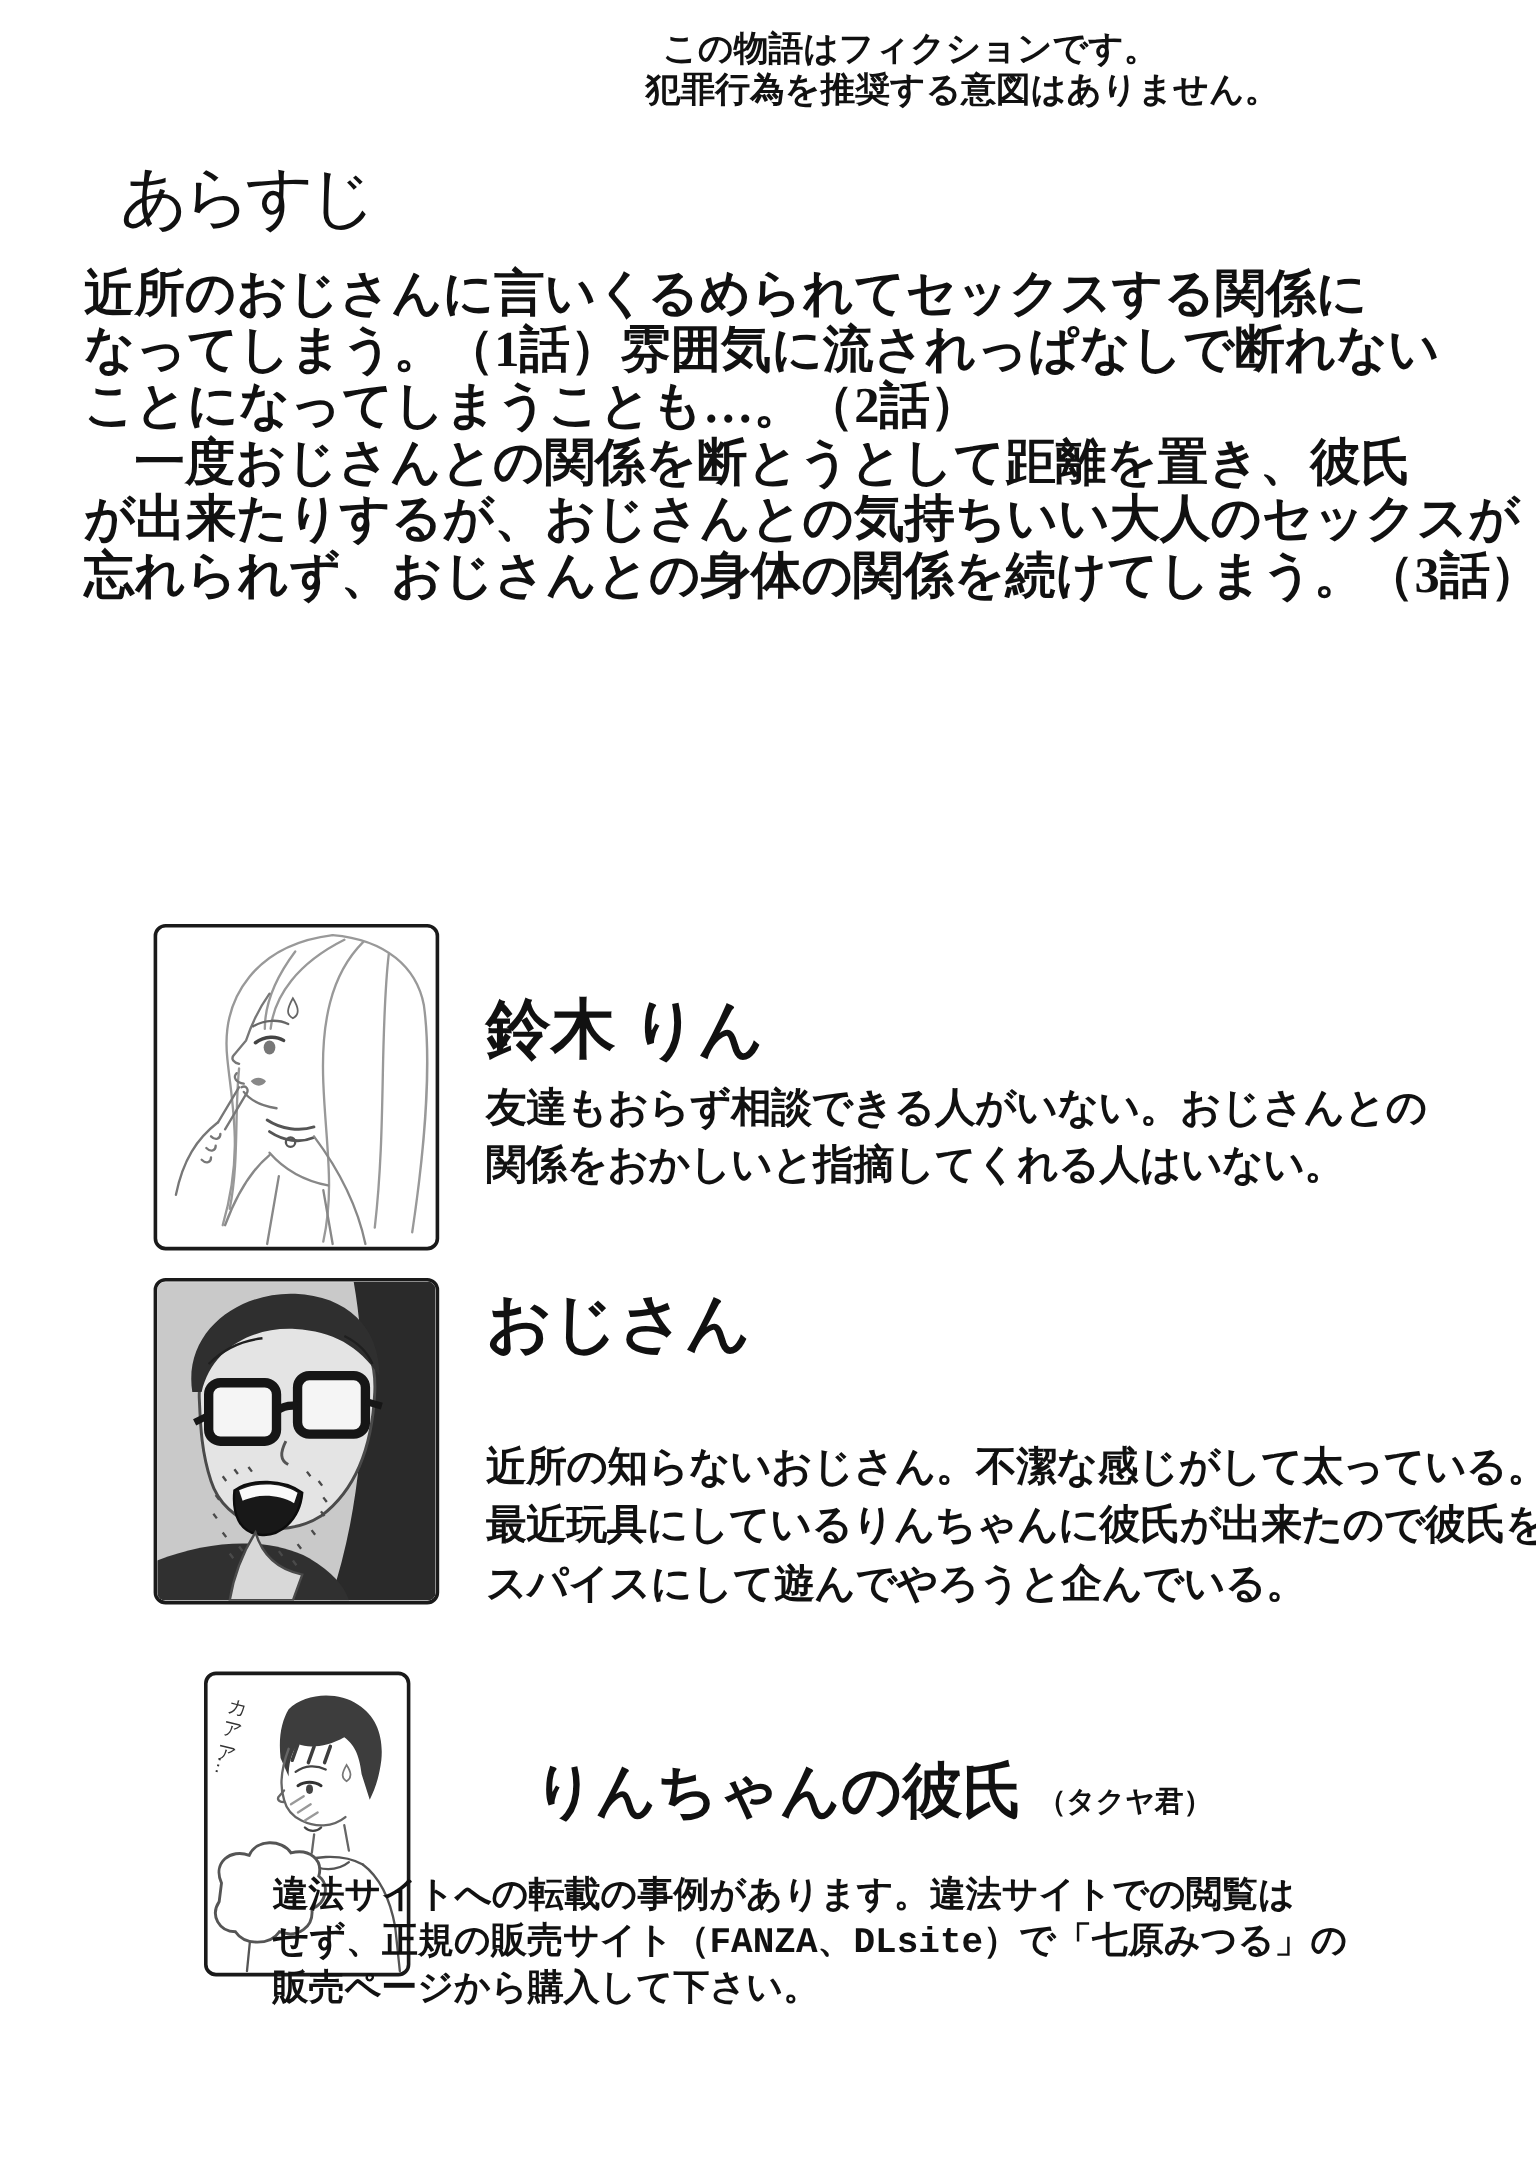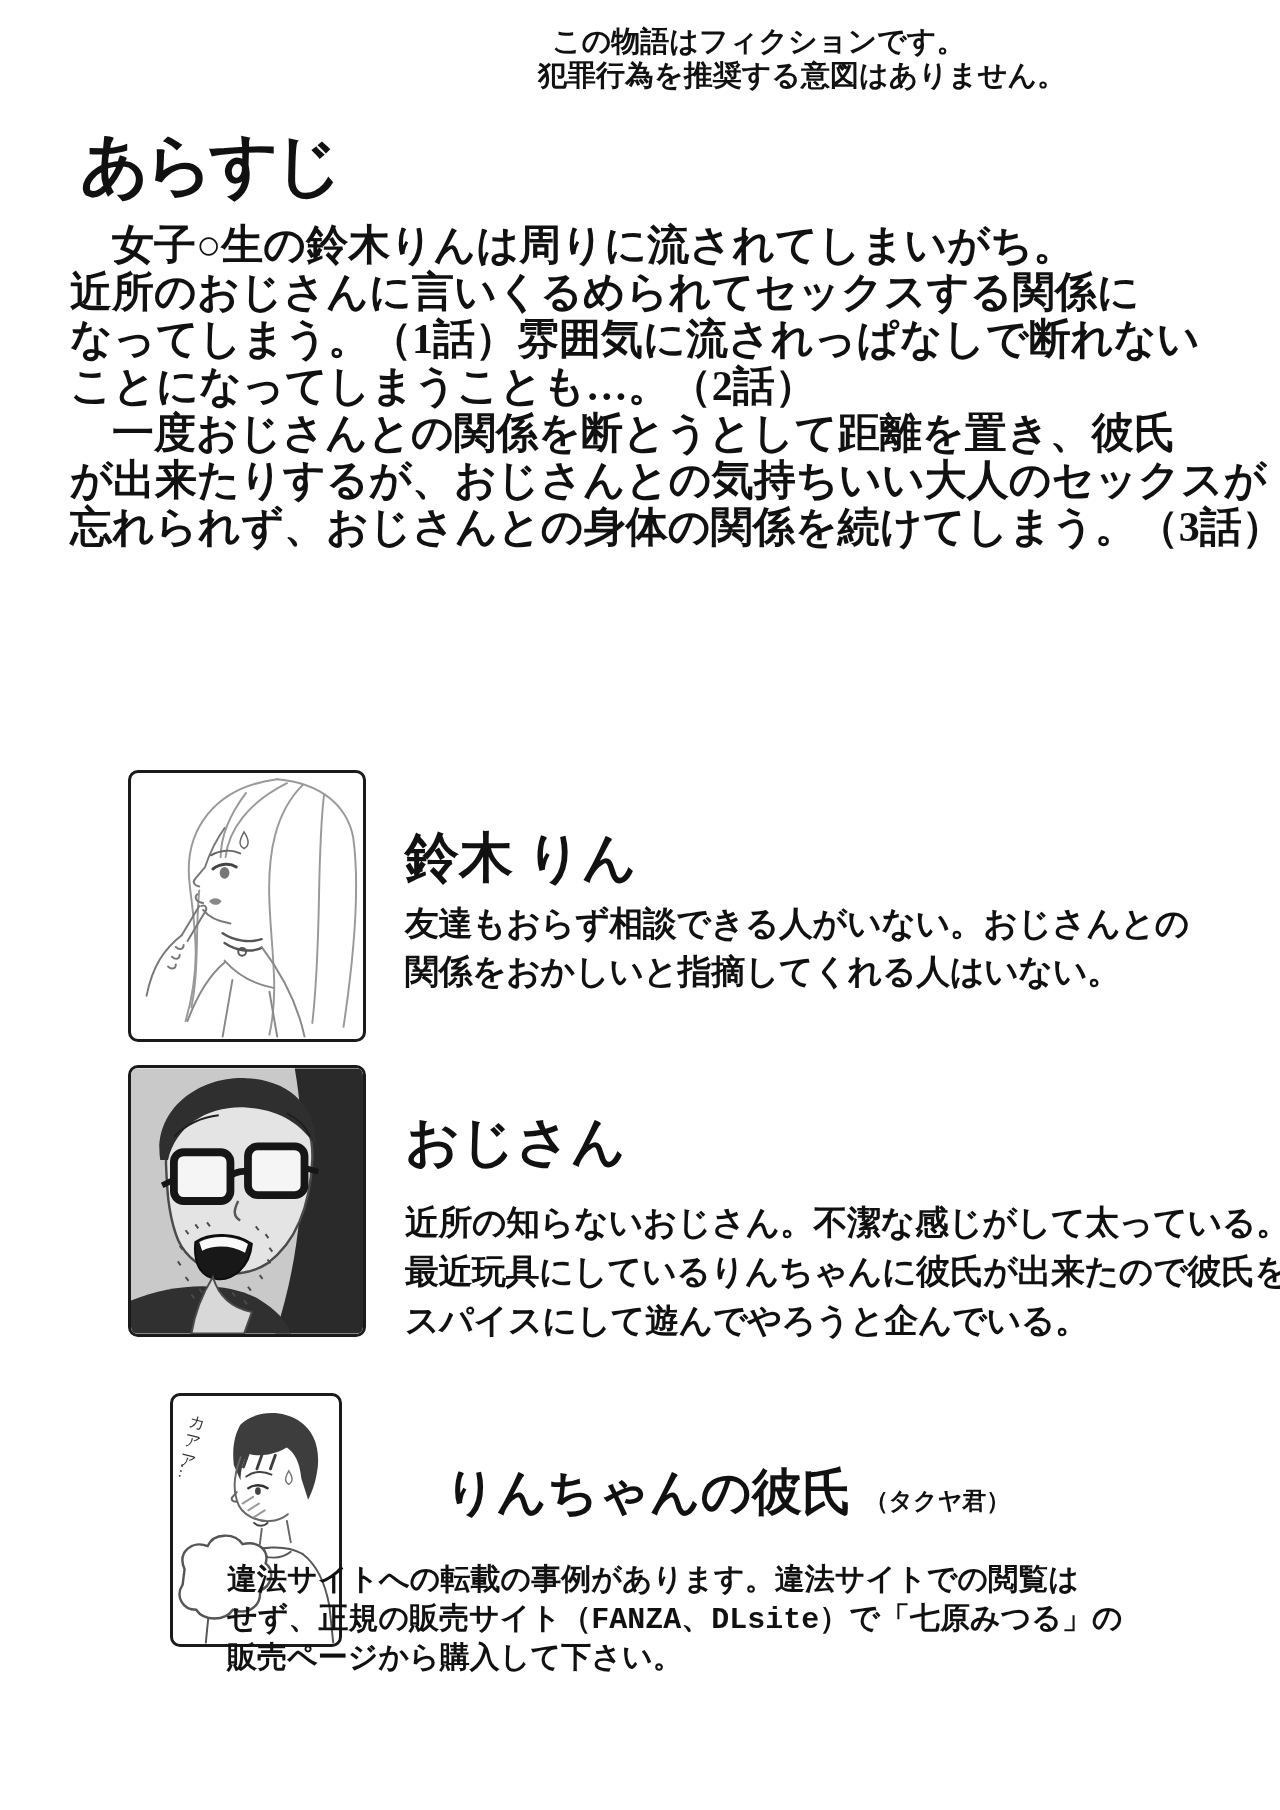--- a/index.html
+++ b/index.html
@@ -13,23 +13,23 @@
   }
   
   .disclaimer{
     position:absolute;left:538px;top:24px;
     font-weight:bold;font-size:29px;line-height:34px;
     white-space:nowrap;
   }
   .disclaimer .l1{padding-left:14px;}
   
   .title{
-    position:absolute;left:80px;top:118px;
+    position:absolute;left:100px;top:118px;
     font-family:"Liberation Sans","DejaVu Sans",sans-serif;
-    font-weight:700;font-size:68px;line-height:92px;
+    font-weight:400;font-size:56px;line-height:92px;
     letter-spacing:-5px;white-space:nowrap;
   }
   
   .synopsis{
     position:absolute;left:70px;top:222px;width:1160px;
     font-size:42px;line-height:47px;font-weight:600;
   }
   .synopsis .line{white-space:nowrap;}
   
   .portrait{
@@ -39,21 +39,21 @@
   }
   .portrait svg{display:block;width:100%;height:100%;}
   .rin-box{left:128px;top:770px;width:238px;height:272px;}
   .oji-box{left:128px;top:1065px;width:238px;height:272px;}
   .boy-box{left:170px;top:1393px;width:172px;height:254px;}
   .char-name{
     position:absolute;left:405px;
     font-size:54px;line-height:60px;font-weight:600;white-space:nowrap;
   }
   .rin-name{top:828px;}
-  .oji-name{top:1112px;text-align:right;}
+  .oji-name{top:1073px;text-align:right;}
   .boy-name{left:445px;top:1462px;font-size:50px;}
   .boy-name .suffix{font-size:24px;font-weight:600;}
   .char-desc{
     position:absolute;left:405px;
     font-size:34px;font-weight:600;letter-spacing:-0.5px;
   }
   .char-desc .line{white-space:nowrap;}
   .rin-desc{top:900px;line-height:48px;}
   .oji-desc{top:1198px;line-height:49px;}
   
@@ -78,21 +78,20 @@
 <div class="page">
 
   <div class="disclaimer">
     <div class="l1">この物語はフィクションです。</div>
     <div class="l2">犯罪行為を推奨する意図はありません。</div>
   </div>
 
   <div class="title">あらすじ</div>
 
   <div class="synopsis">
-    <div class="line">　女子○生の鈴木りんは周りに流されてしまいがち。</div>
     <div class="line">近所のおじさんに言いくるめられてセックスする関係に</div>
     <div class="line">なってしまう。（1話）雰囲気に流されっぱなしで断れない</div>
     <div class="line">ことになってしまうことも…。（2話）</div>
     <div class="line">　一度おじさんとの関係を断とうとして距離を置き、彼氏</div>
     <div class="line">が出来たりするが、おじさんとの気持ちいい大人のセックスが</div>
     <div class="line">忘れられず、おじさんとの身体の関係を続けてしまう。（3話）</div>
   </div>
 
   <div class="portrait rin-box">
     <svg viewBox="0 0 238 272">

